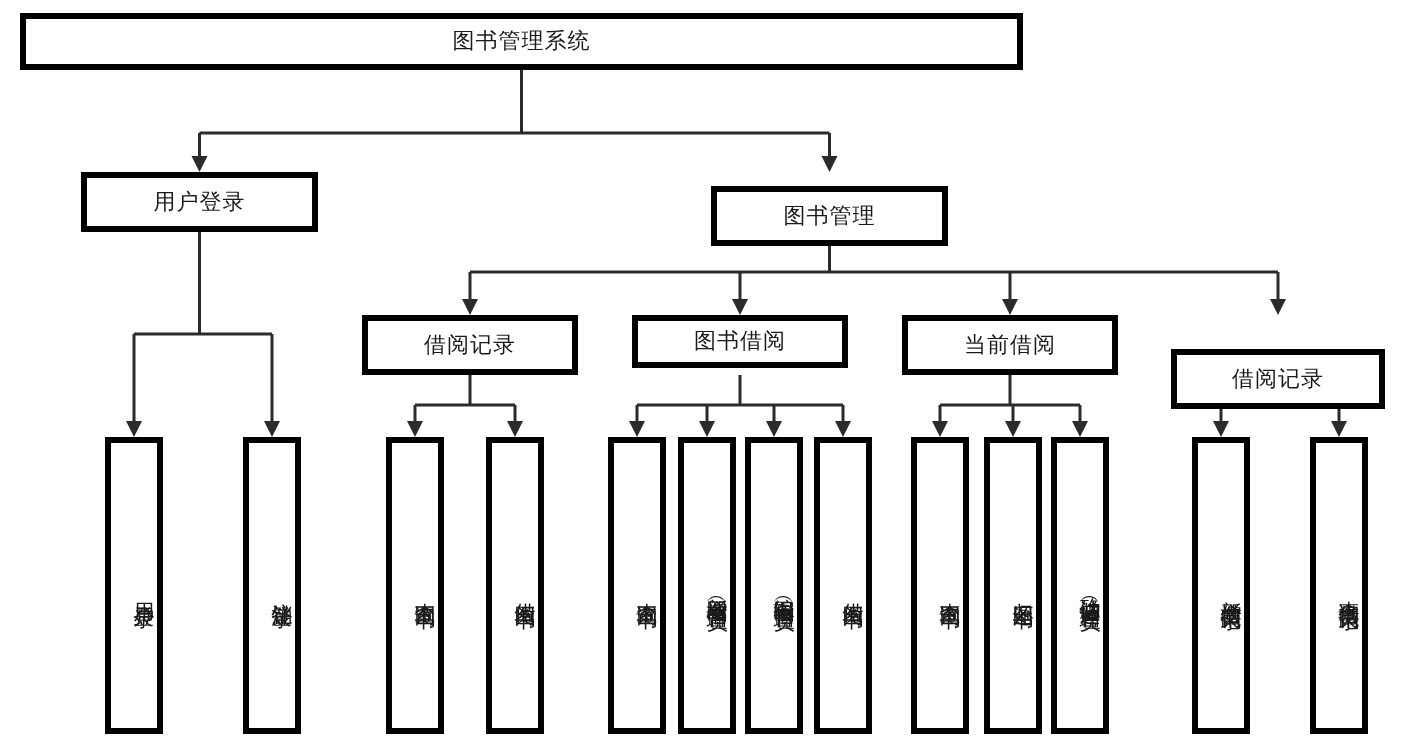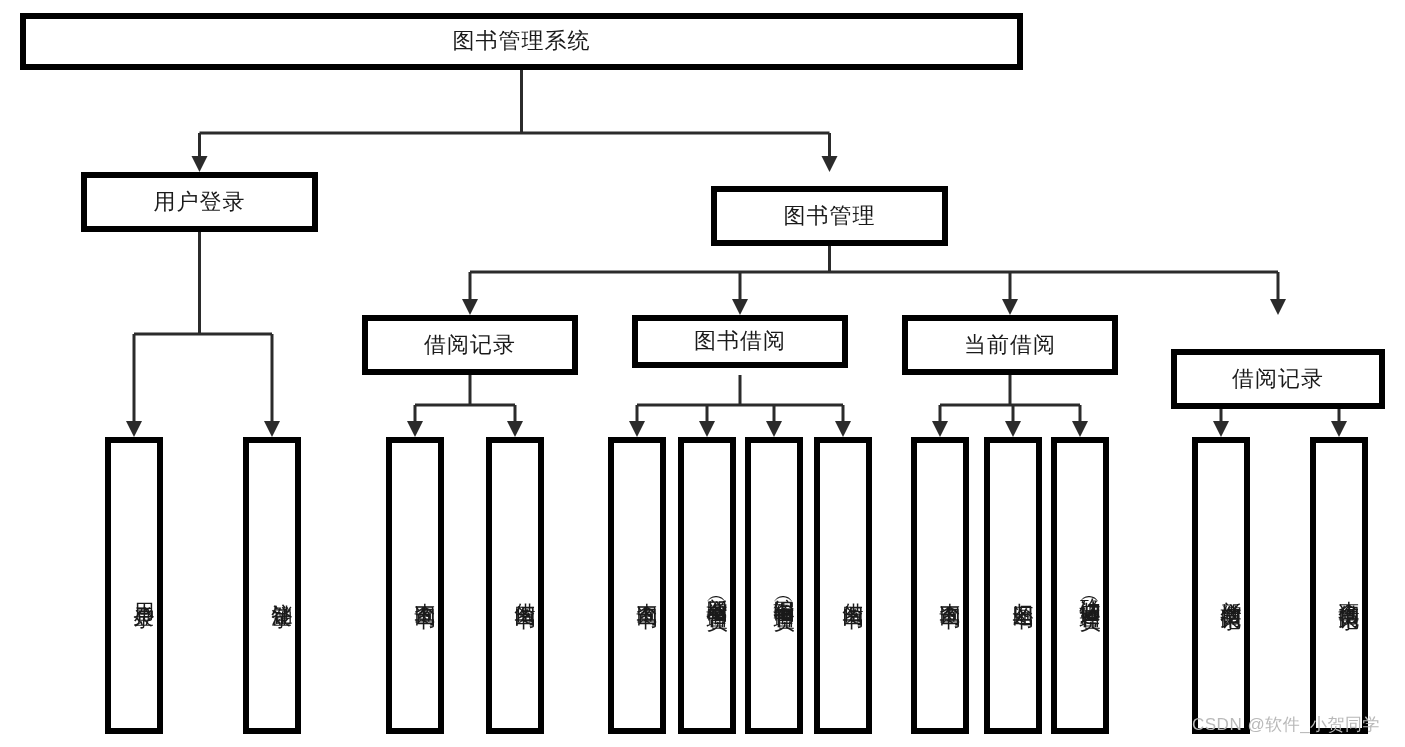--- a/index.html
+++ b/index.html
@@ -178,14 +178,13 @@
       <div class="node vert" style="left: 1051px; top: 437px; width: 58px; height: 297px;">
         <span class="vtext">确认归还（管理员）</span>
       </div>
       <div class="node vert" style="left: 1192px; top: 437px; width: 58px; height: 297px;">
         <span class="vtext">新增借阅记录</span>
       </div>
       <div class="node vert" style="left: 1310px; top: 437px; width: 58px; height: 297px;">
         <span class="vtext">查询借阅记录</span>
       </div>
     </div>
-  <div class="watermark">CSDN @软件_小贺同学</div>
 </div>
 
 </body></html>

